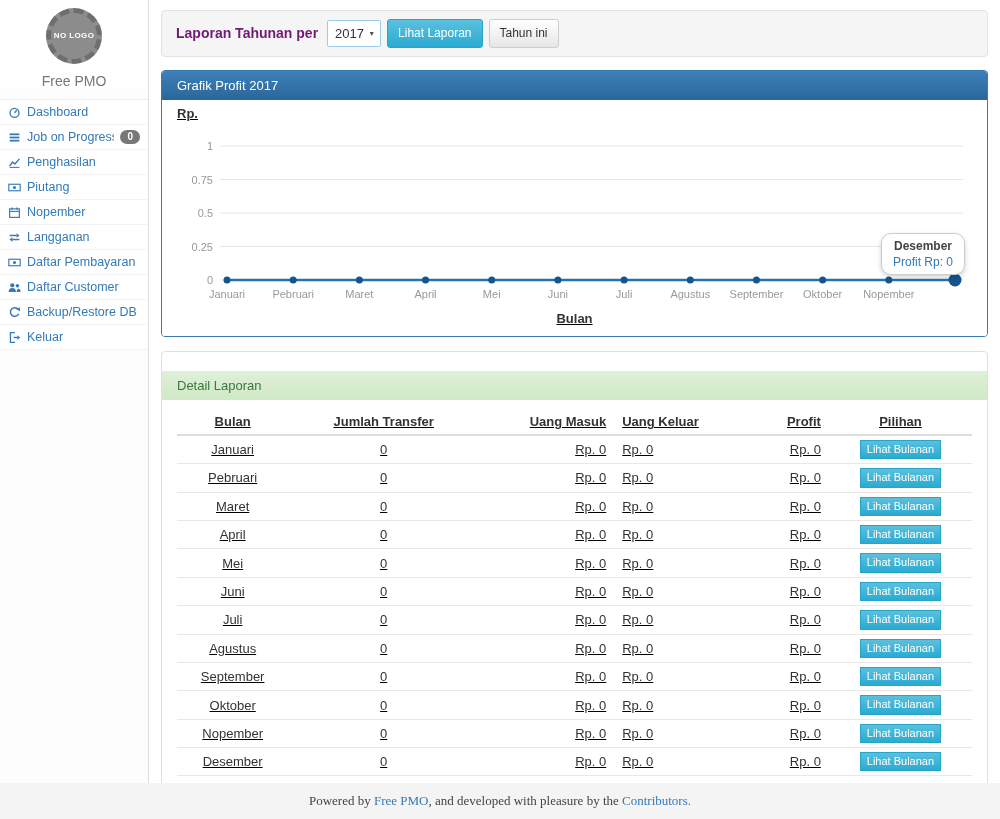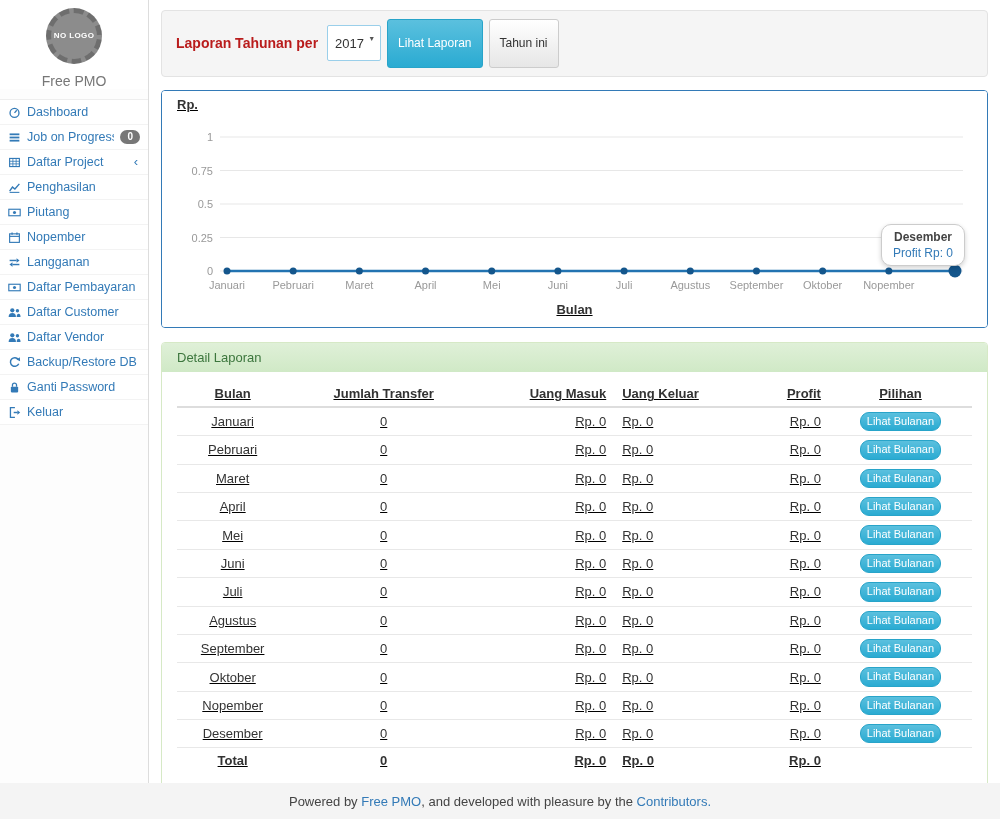--- a/index.html
+++ b/index.html
@@ -22,34 +22,34 @@
   .chev{color:#337ab7;font-size:13px;line-height:10px;padding-right:2px;}
 
   
   .content{margin-left:149px;padding:0 12px;}
   .breadcrumb{margin-top:10px;background:#f5f5f5;border-radius:4px;padding:7px 15px;font-size:13px;color:#777;}
   .breadcrumb a{color:#337ab7;text-decoration:none;cursor:pointer;}
   .breadcrumb .sep{color:#ccc;margin:0 6px;}
 
   .well{margin-top:10px;background:#f5f5f5;border:1px solid #e3e3e3;border-radius:4px;padding:8px 14px;
         display:flex;align-items:center;gap:6px;}
-  .well-label{color:#b91c1c;font-weight:bold;font-size:14px;margin-right:3px;}
+  .well-label{color:#701a75;font-weight:bold;font-size:14px;margin-right:3px;}
   .select-wrap{position:relative;}
   select{appearance:none;-webkit-appearance:none;border:1px solid #9acfea;border-radius:2px;background:#fff;
-         height:36px;width:54px;font-size:13px;padding:0 16px 0 7px;color:#333;font-family:inherit;}
+         height:27px;width:54px;font-size:13px;padding:0 16px 0 7px;color:#333;font-family:inherit;}
   .caret{position:absolute;right:6px;top:10px;font-size:7px;color:#555;pointer-events:none;}
-  .btn{border-radius:3px;font-size:12px;padding:15px 10px;border:1px solid;cursor:pointer;font-family:inherit;line-height:1.4;}
+  .btn{border-radius:3px;font-size:12px;padding:5px 10px;border:1px solid;cursor:pointer;font-family:inherit;line-height:1.4;}
   .btn-info{background:linear-gradient(#5bc0de,#2aabd2);border-color:#28a4c9;color:#fff;}
   .btn-default{background:linear-gradient(#fff,#e6e6e6);border-color:#ccc;color:#333;}
 
   .panel{border:1px solid;border-radius:4px;overflow:hidden;}
   .panel-primary{border-color:#337ab7;margin-top:13px;}
   .panel-primary>.panel-heading{background:linear-gradient(#3e80b9,#2b669a);color:#fff;}
   .panel-success{border-color:#d6e9c6;margin-top:14px;}
-  .panel-success>.panel-heading{background:linear-gradient(#dff0d8,#d0e9c6);color:#3c763d;}
+  .panel-success>.panel-heading{background:linear-gradient(#dff0d8,#d0e9c6);color:#3c763d;margin-top:19px;}
   .panel-heading{padding:7px 15px;font-size:13px;}
   .panel-body{background:#fff;position:relative;text-decoration:underline;}
   .chart-body{padding:6px 15px 10px;}
   .table-body{padding:10px 15px 15px;}
 
   .rp-label{font-weight:bold;color:#333;font-size:13px;height:18px;}
   .bulan-label{text-align:center;font-weight:bold;color:#333;font-size:13px;margin-top:1px;}
   .tooltip{position:absolute;right:22px;top:133px;background:#fff;border:1px solid #ccc;border-radius:10px;
            box-shadow:0 2px 5px rgba(0,0,0,.18);padding:5px 11px;text-align:center;z-index:5;}
   .tooltip .t1{font-weight:bold;color:#444;font-size:12px;}
@@ -59,24 +59,24 @@
   th,td{padding:4px 8px;height:16px;}
   thead th{border-bottom:2px solid #ddd;font-weight:bold;}
   tbody td{border-top:1px solid #e8e8e8;}
   th:nth-child(1),td:nth-child(1){text-align:center;width:14%;}
   th:nth-child(2),td:nth-child(2){text-align:center;width:24%;}
   th:nth-child(3),td:nth-child(3){text-align:right;width:17%;}
   th:nth-child(4),td:nth-child(4){text-align:left;width:18%;}
   th:nth-child(5),td:nth-child(5){text-align:right;width:9%;}
   th:nth-child(6),td:nth-child(6){text-align:center;width:18%;}
   tr.total td{font-weight:bold;}
-  .btn-xs{font-size:11px;padding:1px 6px;border-radius:9px;}
+  .btn-xs{font-size:11px;padding:1px 6px;border-radius:0;}
 
   .footer{position:absolute;bottom:0;left:0;right:0;height:36px;background:#f4f4f4;
-          display:flex;align-items:center;justify-content:center;font-size:13px;color:#444;}
+          display:flex;align-items:center;justify-content:center;font-size:13px;color:#444;font-family:Liberation Serif, serif;}
   .footer a{color:#337ab7;text-decoration:none;cursor:pointer;}
 </style>
 </head>
 <body>
 
 <div class="app">
 
   <aside class="sidebar">
     <div class="brand">
       <div class="logo">NO LOGO</div>
@@ -94,31 +94,20 @@
           <svg width="13" height="13" viewBox="0 0 16 16">
             <rect x="2" y="3" width="12" height="2.2" fill="#337ab7"></rect>
             <rect x="2" y="6.9" width="12" height="2.2" fill="#337ab7"></rect>
             <rect x="2" y="10.8" width="12" height="2.2" fill="#337ab7"></rect>
           </svg>
           <span class="menu-label">Job on Progress</span>
           <span class="badge">0</span>
         </div>
         <div class="menu-item">
           <svg width="13" height="13" viewBox="0 0 16 16">
-            <rect x="2" y="3" width="12" height="10" fill="none" stroke="#337ab7" stroke-width="1.4"></rect>
-            <line x1="2" y1="6.5" x2="14" y2="6.5" stroke="#337ab7"></line>
-            <line x1="2" y1="9.7" x2="14" y2="9.7" stroke="#337ab7"></line>
-            <line x1="6" y1="3" x2="6" y2="13" stroke="#337ab7"></line>
-            <line x1="10" y1="3" x2="10" y2="13" stroke="#337ab7"></line>
-          </svg>
-          <span class="menu-label">Daftar Project</span>
-          <span class="chev">‹</span>
-        </div>
-        <div class="menu-item">
-          <svg width="13" height="13" viewBox="0 0 16 16">
             <polyline points="2,12.5 5.5,7.5 8.5,9.8 14,3.5" fill="none" stroke="#337ab7" stroke-width="1.7"></polyline>
             <line x1="2" y1="14" x2="14" y2="14" stroke="#337ab7" stroke-width="1.3"></line>
           </svg>
           <span class="menu-label">Penghasilan</span>
         </div>
         <div class="menu-item">
           <svg width="13" height="13" viewBox="0 0 16 16">
             <rect x="1" y="4" width="14" height="8" fill="none" stroke="#337ab7" stroke-width="1.4"></rect>
             <circle cx="8" cy="8" r="1.9" fill="#337ab7"></circle>
           </svg>
@@ -153,40 +142,24 @@
           <svg width="13" height="13" viewBox="0 0 16 16">
             <circle cx="5.3" cy="5.3" r="2.6" fill="#337ab7"></circle>
             <path d="M0.8 13.5 Q0.8 8.6 5.3 8.6 T9.8 13.5 Z" fill="#337ab7"></path>
             <circle cx="11.6" cy="5.8" r="2.1" fill="#337ab7"></circle>
             <path d="M10.6 13.5 Q10.9 9.4 13 9.4 Q15.4 9.4 15.4 13.5 Z" fill="#337ab7"></path>
           </svg>
           <span class="menu-label">Daftar Customer</span>
         </div>
         <div class="menu-item">
           <svg width="13" height="13" viewBox="0 0 16 16">
-            <circle cx="5.3" cy="5.3" r="2.6" fill="#337ab7"></circle>
-            <path d="M0.8 13.5 Q0.8 8.6 5.3 8.6 T9.8 13.5 Z" fill="#337ab7"></path>
-            <circle cx="11.6" cy="5.8" r="2.1" fill="#337ab7"></circle>
-            <path d="M10.6 13.5 Q10.9 9.4 13 9.4 Q15.4 9.4 15.4 13.5 Z" fill="#337ab7"></path>
-          </svg>
-          <span class="menu-label">Daftar Vendor</span>
-        </div>
-        <div class="menu-item">
-          <svg width="13" height="13" viewBox="0 0 16 16">
             <path d="M13.2 9.5 A5.3 5.3 0 1 1 12.6 4.2" fill="none" stroke="#337ab7" stroke-width="1.8"></path>
             <polygon points="14.6,1.6 14.9,6.6 10.4,4.4" fill="#337ab7"></polygon>
           </svg>
           <span class="menu-label">Backup/Restore DB</span>
-        </div>
-        <div class="menu-item">
-          <svg width="13" height="13" viewBox="0 0 16 16">
-            <rect x="3.5" y="7" width="9" height="7" rx="1" fill="#337ab7"></rect>
-            <path d="M5.5 7 V5 a2.5 2.5 0 0 1 5 0 V7" fill="none" stroke="#337ab7" stroke-width="1.6"></path>
-          </svg>
-          <span class="menu-label">Ganti Password</span>
         </div>
         <div class="menu-item">
           <svg width="13" height="13" viewBox="0 0 16 16">
             <path d="M8.5 2 H3 V14 H8.5" fill="none" stroke="#337ab7" stroke-width="1.6"></path>
             <line x1="7" y1="8" x2="11.8" y2="8" stroke="#337ab7" stroke-width="1.8"></line>
             <polygon points="11.5,5.2 11.5,10.8 15,8" fill="#337ab7"></polygon>
           </svg>
           <span class="menu-label">Keluar</span>
         </div>
       </nav>
@@ -199,20 +172,21 @@
       <span class="well-label">Laporan Tahunan per</span>
       <span class="select-wrap">
         <select id="year-select"><option>2017</option></select>
         <span class="caret">▼</span>
       </span>
       <button class="btn btn-info">Lihat Laporan</button>
       <button class="btn btn-default">Tahun ini</button>
     </div>
 
     <div class="panel panel-primary">
+      <div class="panel-heading">Grafik Profit 2017</div>
       <div class="panel-body chart-body">
         <div class="rp-label">Rp.</div>
         <div class="chart-wrap" id="chart-wrap"><svg width="798" height="182">
               <line x1="43" y1="22" x2="786" y2="22" stroke="#e7e7e7" stroke-width="1"></line>
               <text x="36" y="26" text-anchor="end" font-size="11" fill="#999999">1</text>
               <line x1="43" y1="55.5" x2="786" y2="55.5" stroke="#e7e7e7" stroke-width="1"></line>
               <text x="36" y="59.5" text-anchor="end" font-size="11" fill="#999999">0.75</text>
               <line x1="43" y1="89" x2="786" y2="89" stroke="#e7e7e7" stroke-width="1"></line>
               <text x="36" y="93" text-anchor="end" font-size="11" fill="#999999">0.5</text>
               <line x1="43" y1="122.5" x2="786" y2="122.5" stroke="#e7e7e7" stroke-width="1"></line>

